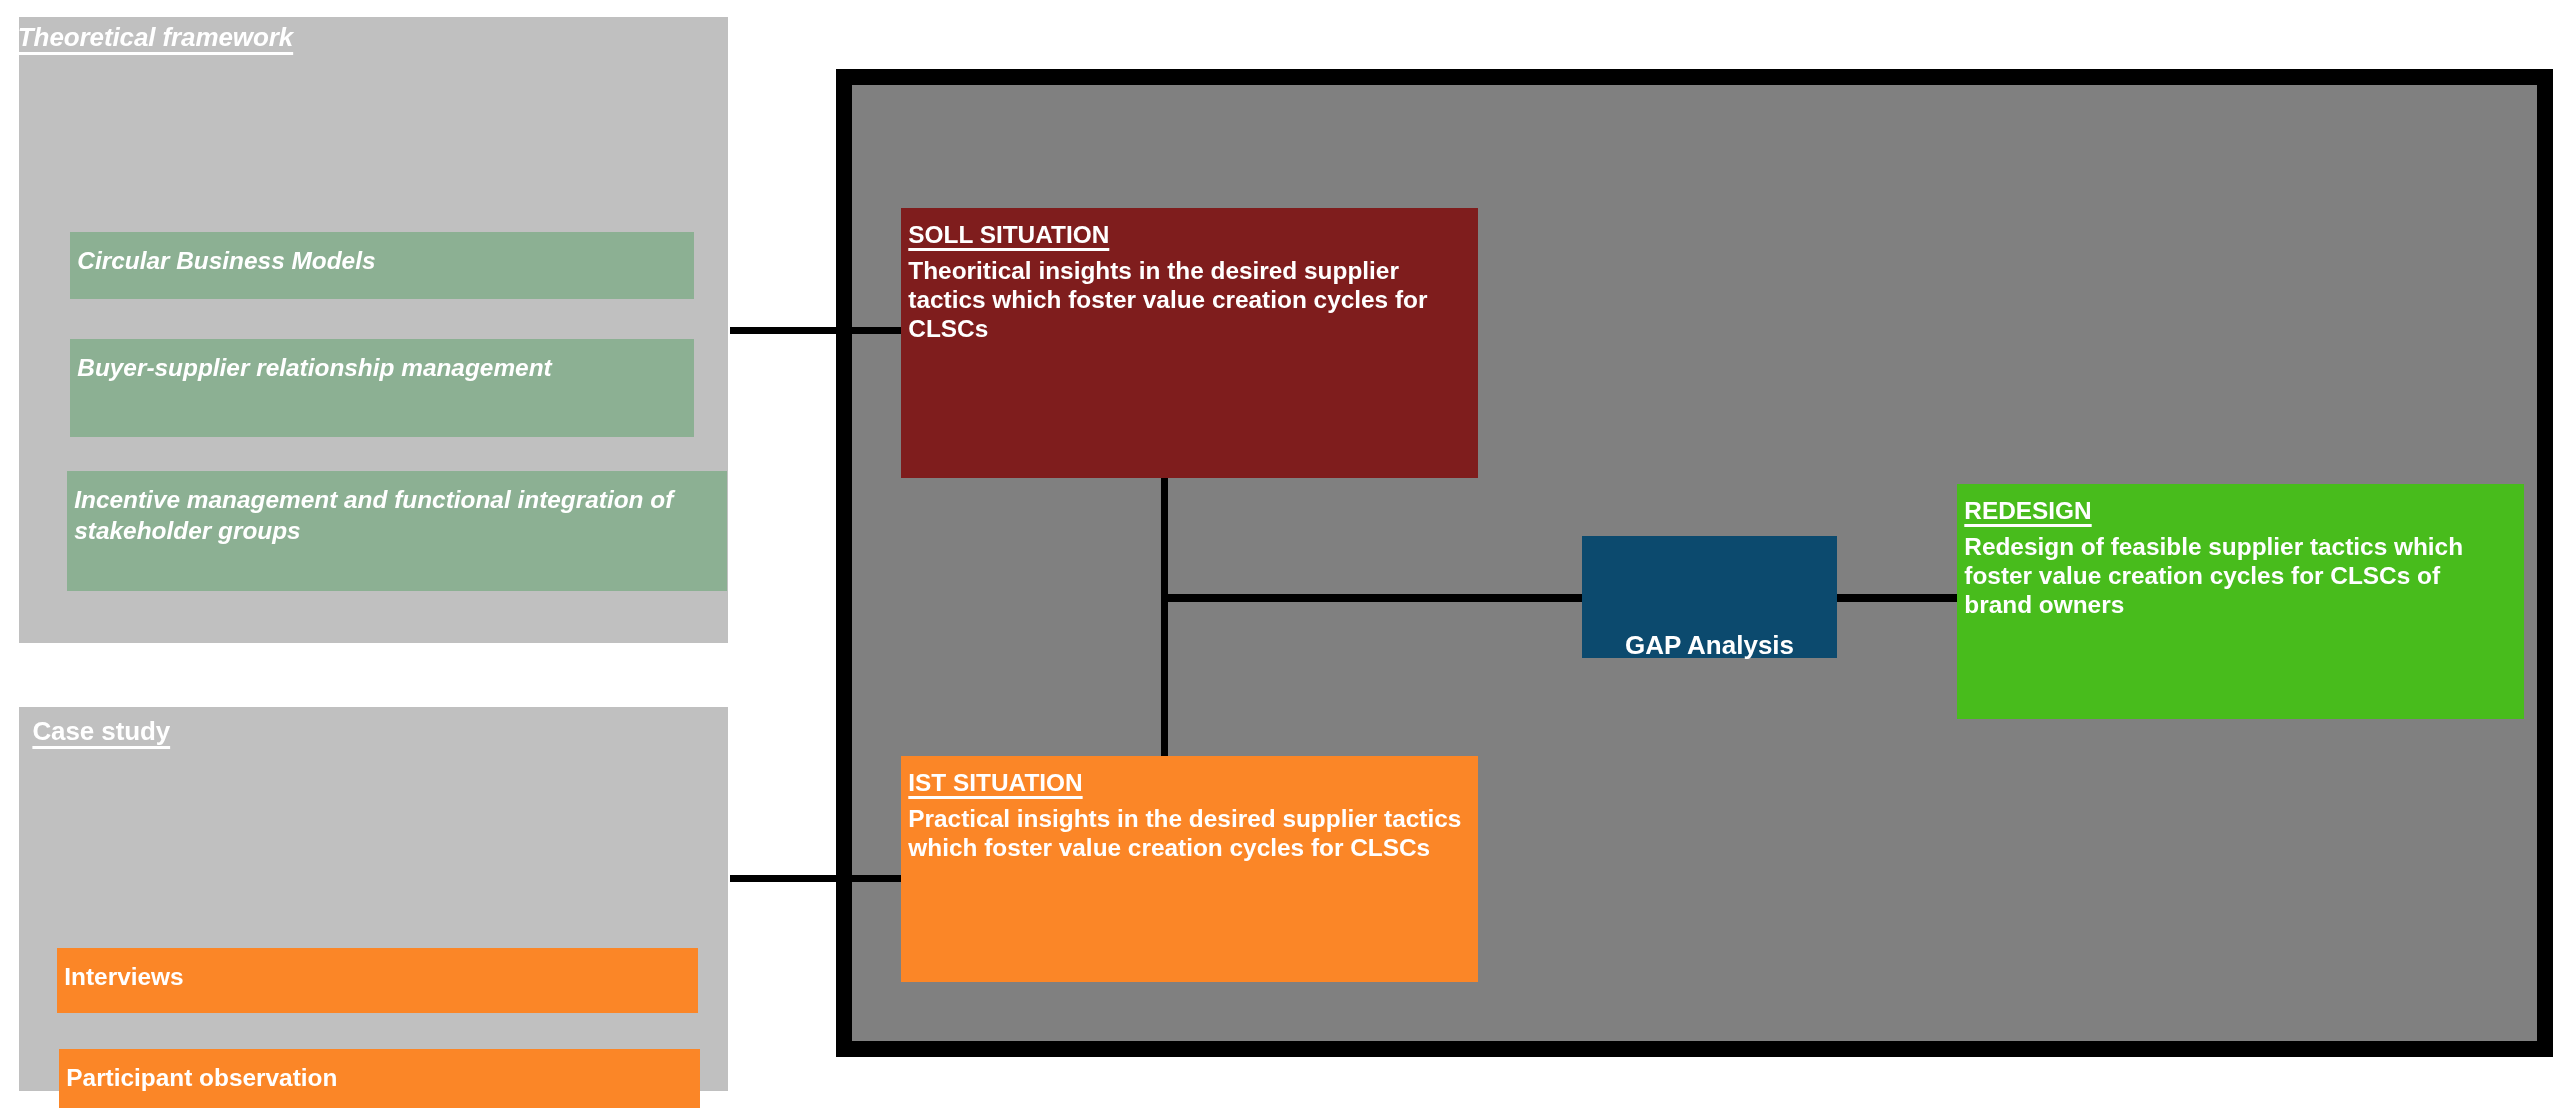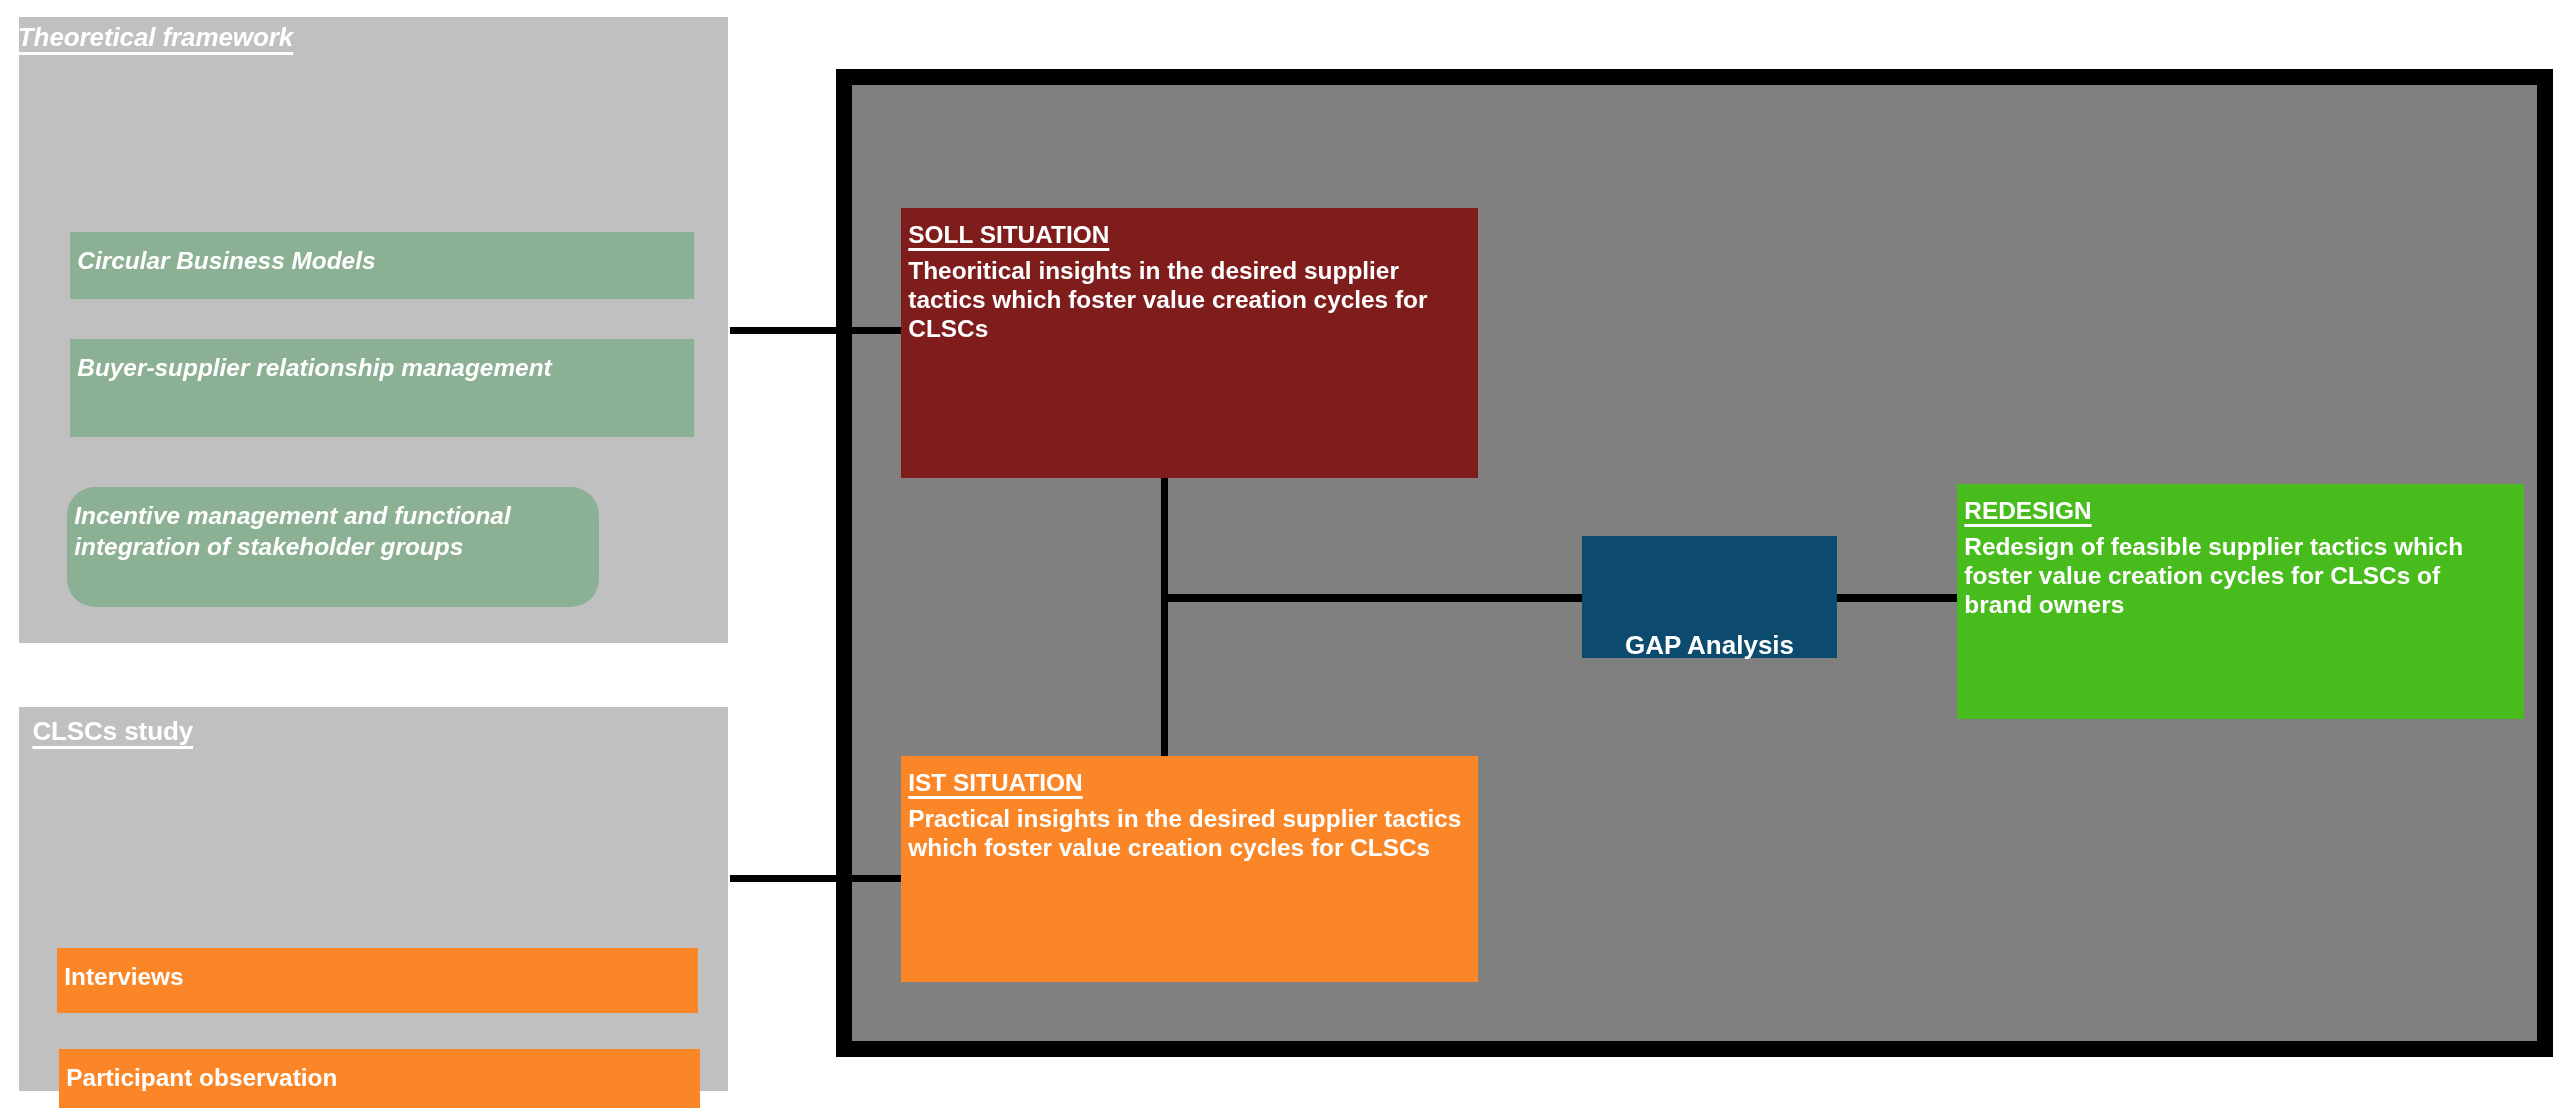--- a/index.html
+++ b/index.html
@@ -51,21 +51,21 @@
     line-height: 31px;
     padding: 13.4px 0 0 7.3px;
   }
   .green-item  { background: #8bafa0; background: #8cb093; }
   .orange-item { background: #fb8627; }
 
   
   #tf-item-0 { left: 51px; top: 76px; width: 624px; height: 83px; }
   #tf-item-1 { left: 51px; top: 215px; width: 624px; height: 67px; }
   #tf-item-2 { left: 51px; top: 322px; width: 624px; height: 98px; }
-  #tf-item-3 { left: 48px; top: 470px; width: 532px; height: 120px; border-radius: 28px; }
+  #tf-item-3 { left: 48px; top: 454px; width: 660px; height: 120px; }
 
   
   #cs-item-0 { left: 38px; top: 156px; width: 641px; height: 65px; }
   #cs-item-1 { left: 38px; top: 241px; width: 641px; height: 65px; }
   #cs-item-2 { left: 40px; top: 342px; width: 641px; height: 67px; }
 
   
   #main-frame {
     position: absolute;
     left: 836px;
@@ -147,21 +147,21 @@
 
 
     <div id="tf-item-1" class="item-box green-item">Circular Business Models</div>
 
     <div id="tf-item-2" class="item-box green-item">Buyer-supplier relationship management</div>
 
     <div id="tf-item-3" class="item-box green-item">Incentive management and functional integration of stakeholder groups</div>
   </div>
 
   <div id="panel-case" class="panel">
-    <div id="title-case" class="panel-title">CLSCs study</div>
+    <div id="title-case" class="panel-title">Case study</div>
 
 
     <div id="cs-item-1" class="item-box orange-item">Interviews</div>
 
     <div id="cs-item-2" class="item-box orange-item">Participant observation</div>
   </div>
 
   <div id="main-frame"></div>
 
   <div id="conn-theory-h" class="conn"></div>

